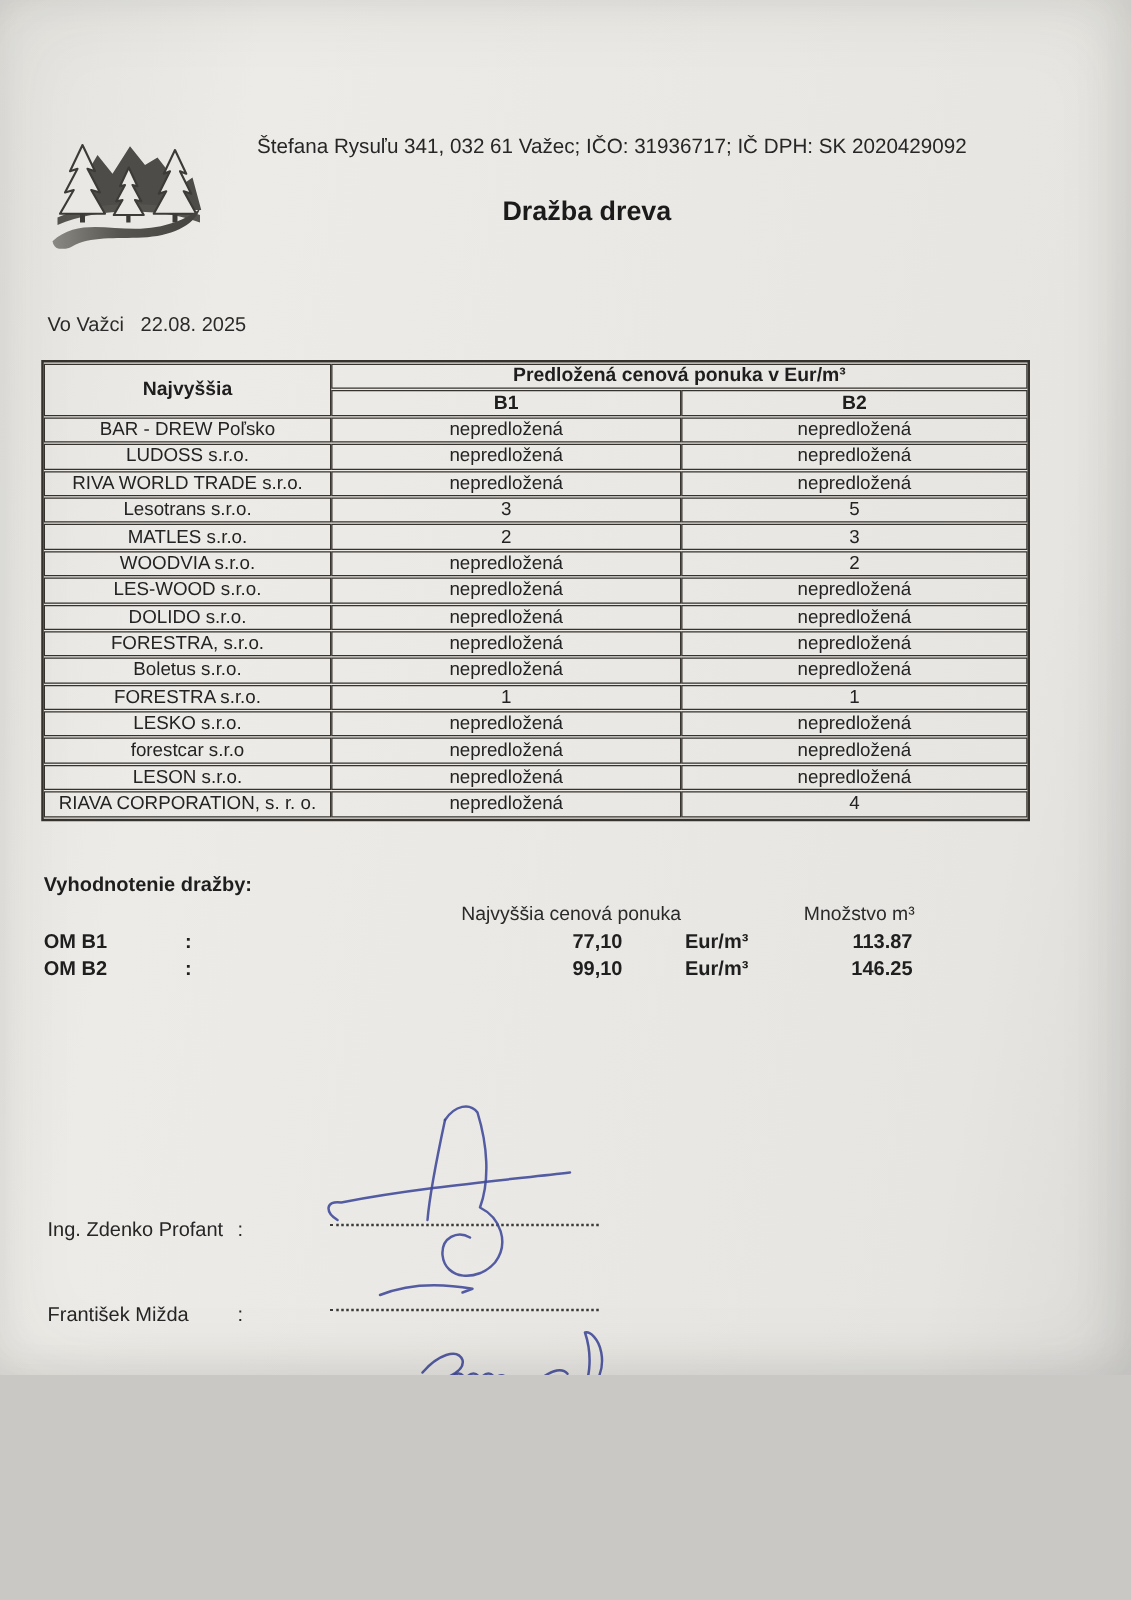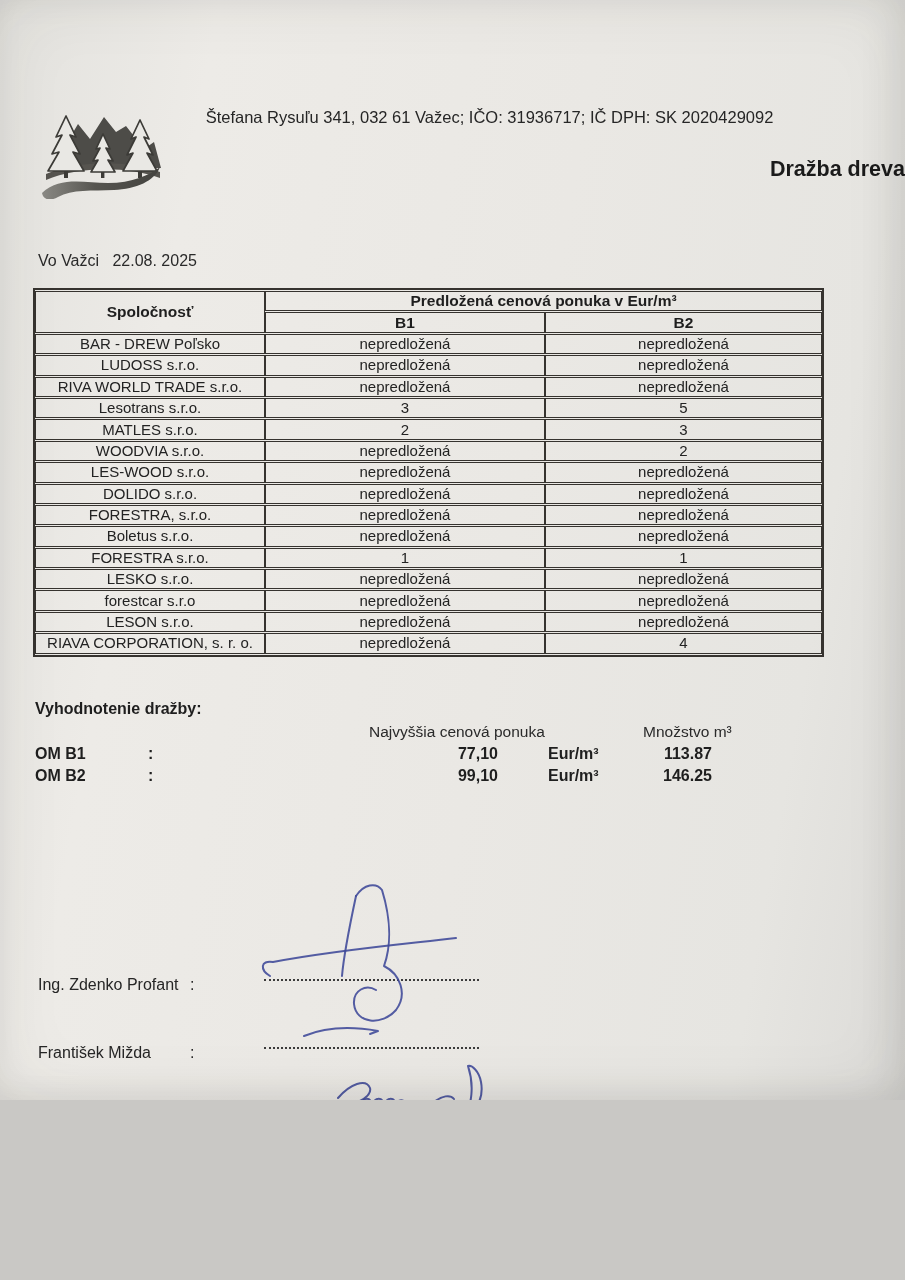--- a/index.html
+++ b/index.html
@@ -7,41 +7,41 @@
     position:relative;width:905px;height:1100px;overflow:hidden;
     font-family:"Liberation Sans",sans-serif;color:#232323;
     background:linear-gradient(100deg,#e3e2de 0%,#edebe7 20%,#eae8e4 55%,#e6e5e1 84%,#dcdbd8 100%);
   }
   .page::after{
     content:"";position:absolute;inset:0;pointer-events:none;
     box-shadow:inset 0 0 70px rgba(60,55,45,.07), inset -18px 0 35px rgba(0,0,0,.05), inset 0 -12px 30px rgba(0,0,0,.04);
   }
   .abs{position:absolute;}
   .address{left:0;right:0;top:108px;text-align:center;padding-left:74px;font-size:16.5px;color:#262626;}
-  .doc-title{left:0;right:0;top:157px;text-align:right;padding-left:34px;font-size:21.5px;font-weight:bold;color:#1b1b1b;}
+  .doc-title{left:0;right:0;top:157px;text-align:center;padding-left:34px;font-size:21.5px;font-weight:bold;color:#1b1b1b;}
   .subtitle{left:0;right:0;top:204px;text-align:center;padding-left:12px;font-size:16.5px;font-weight:bold;white-space:pre;color:#1f1f1f;}
   .place-date{left:38px;top:252px;font-size:16px;white-space:pre;color:#2a2a2a;}
   table.offers{
     position:absolute;left:33px;top:288px;width:787px;table-layout:fixed;
     border-collapse:separate;border-spacing:0 1px;border:2px solid #36332f;
     font-size:15px;color:#232323;
   }
   table.offers th,table.offers td{
     border:1.5px solid #36332f;text-align:center;height:18.4px;padding:0 4px;
     overflow:hidden;white-space:nowrap;font-weight:normal;line-height:18px;
   }
   table.offers th{font-weight:bold;font-size:15.5px;color:#1e1e1e;}
   .eval-heading{left:35px;top:700px;font-size:16px;font-weight:bold;color:#1e1e1e;}
   .eval-colhead{top:723px;font-size:15.5px;color:#2a2a2a;}
   .eval-line{left:0;right:0;height:20px;font-size:16px;font-weight:bold;color:#1f1f1f;}
   .ev-label{position:absolute;left:35px;}
   .ev-colon{position:absolute;left:148px;}
   .ev-price{position:absolute;left:405px;width:93px;text-align:right;}
   .ev-unit{position:absolute;left:548px;}
-  .ev-qty{position:absolute;left:620px;width:92px;text-align:right;}
+  .ev-qty{position:absolute;left:638px;width:92px;text-align:right;}
   .sig-row{left:0;right:0;height:20px;font-size:16px;color:#262626;margin-top:29px;}
   .sig-name{position:absolute;left:38px;}
   .sig-colon{position:absolute;left:190px;}
   .dotline{position:absolute;left:264px;width:215px;height:0;border-bottom:2.6px dotted #3b3b3b;}
   .sig-svg{position:absolute;pointer-events:none;}
   .sig-svg path{fill:none;stroke:#3e4898;stroke-width:2;stroke-linecap:round;stroke-linejoin:round;opacity:.88;}
 </style>
 </head>
 <body>
 
@@ -75,21 +75,21 @@
   <div class="abs place-date">Vo Važci   22.08. 2025</div>
 
   <table class="offers">
     <colgroup>
       <col style="width:230px">
         <col style="width:280px">
         <col style="width:277px">
     </colgroup>
     <thead>
       <tr>
-        <th rowspan="2">Spoločnosť</th>
+        <th rowspan="2">Najvyššia</th>
         <th colspan="2">Predložená cenová ponuka v Eur/m³</th>
       </tr>
       <tr>
         <th>B1</th>
         <th>B2</th>
       </tr>
     </thead>
     <tbody>
         <tr>
           <td>BAR - DREW Poľsko</td>

